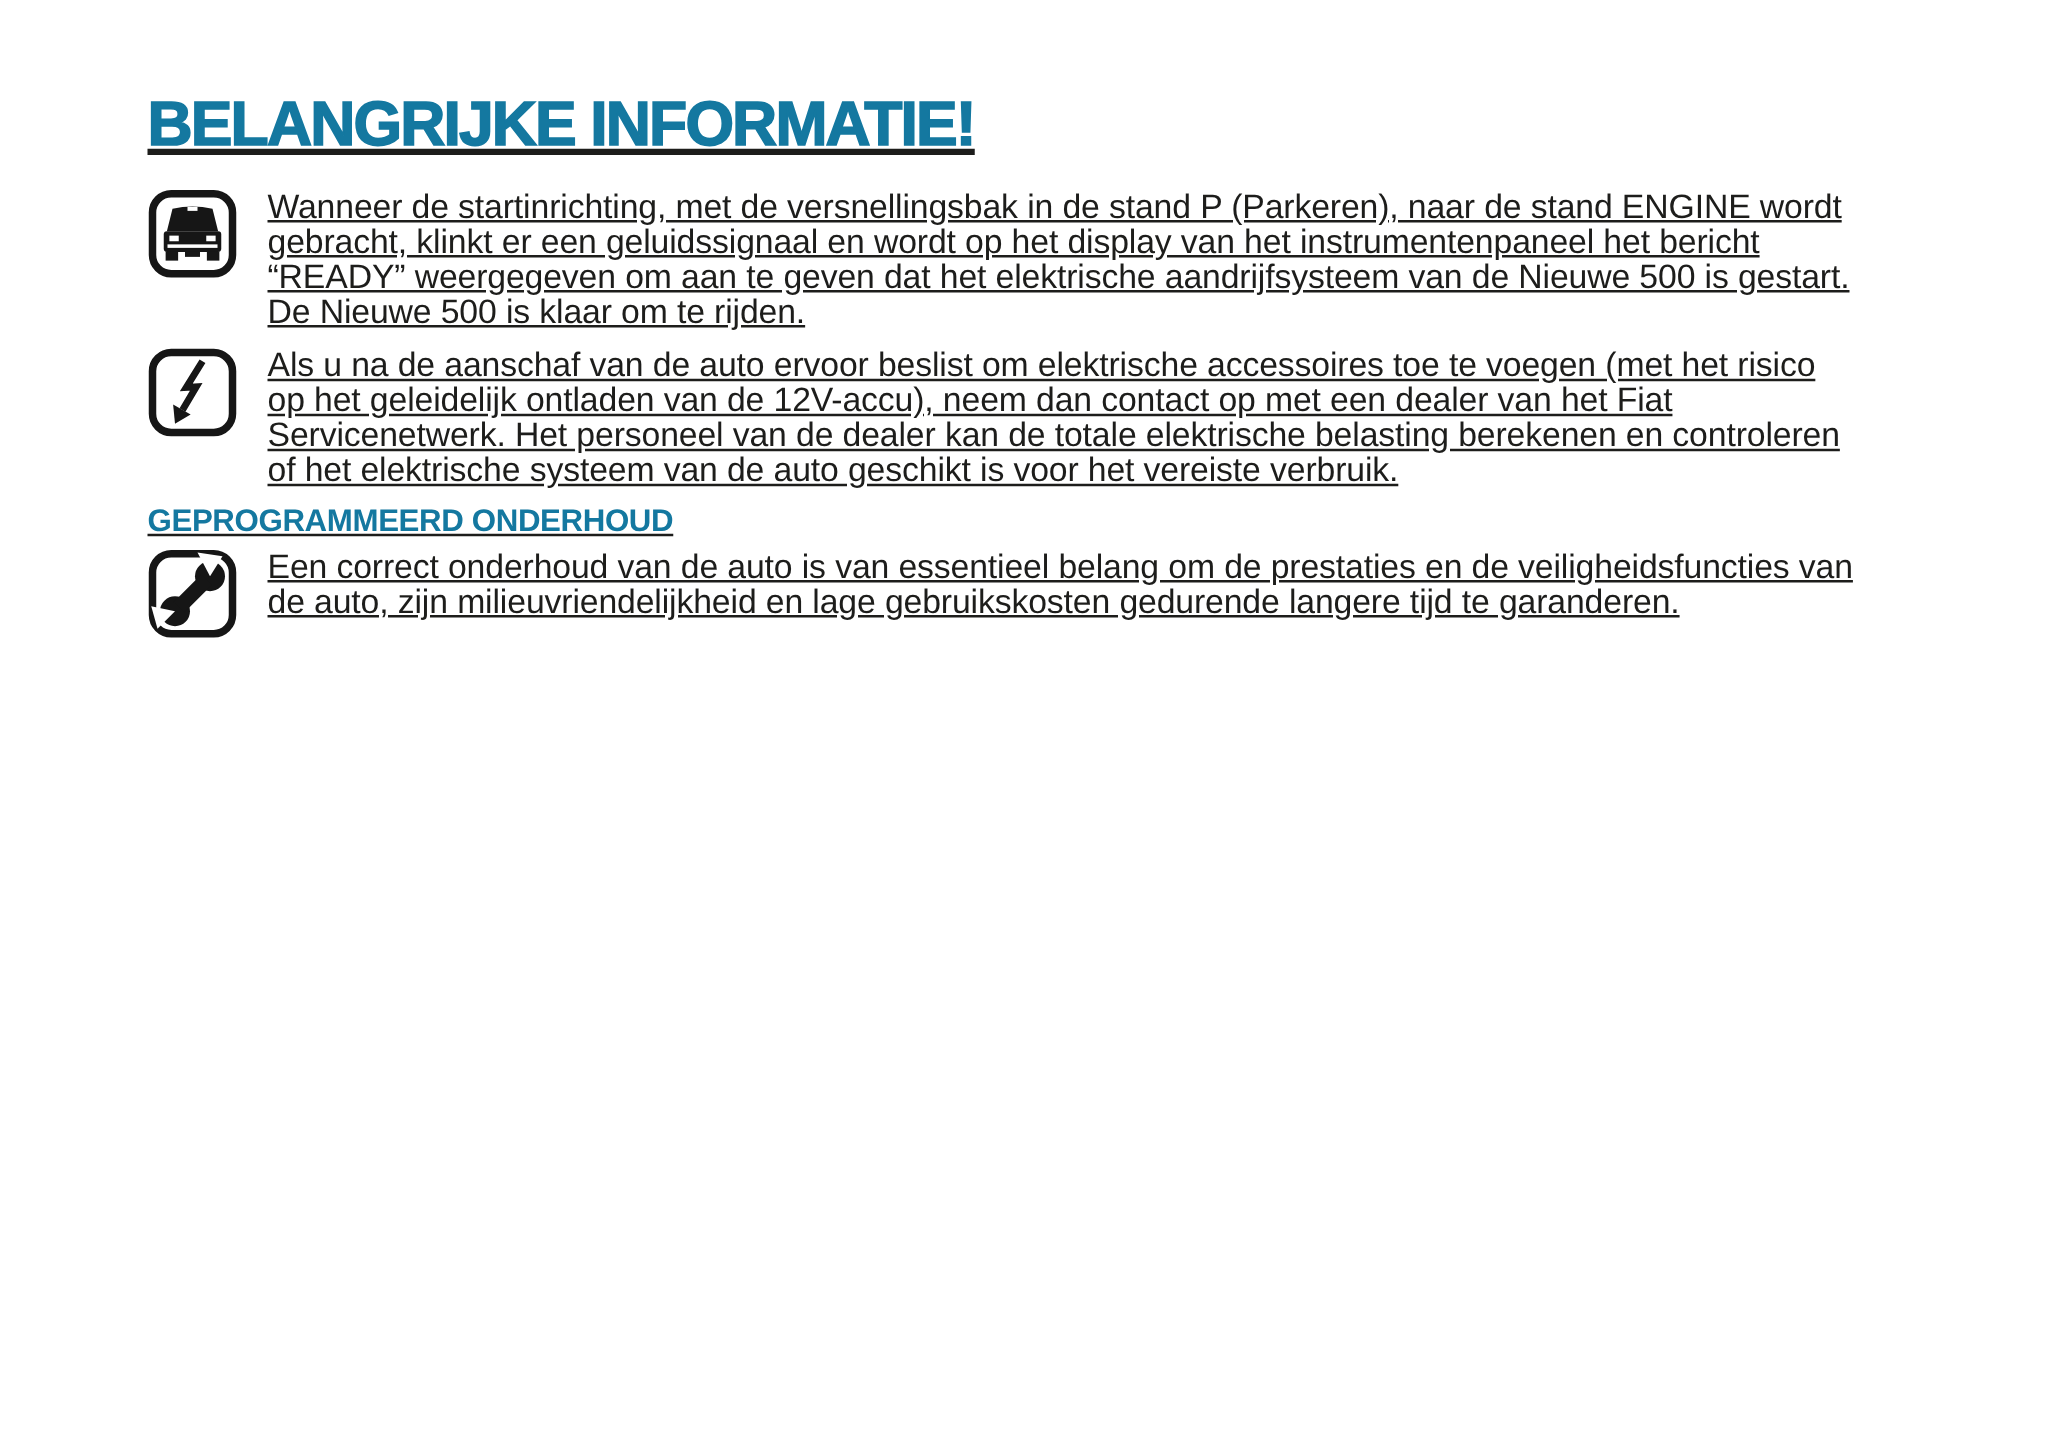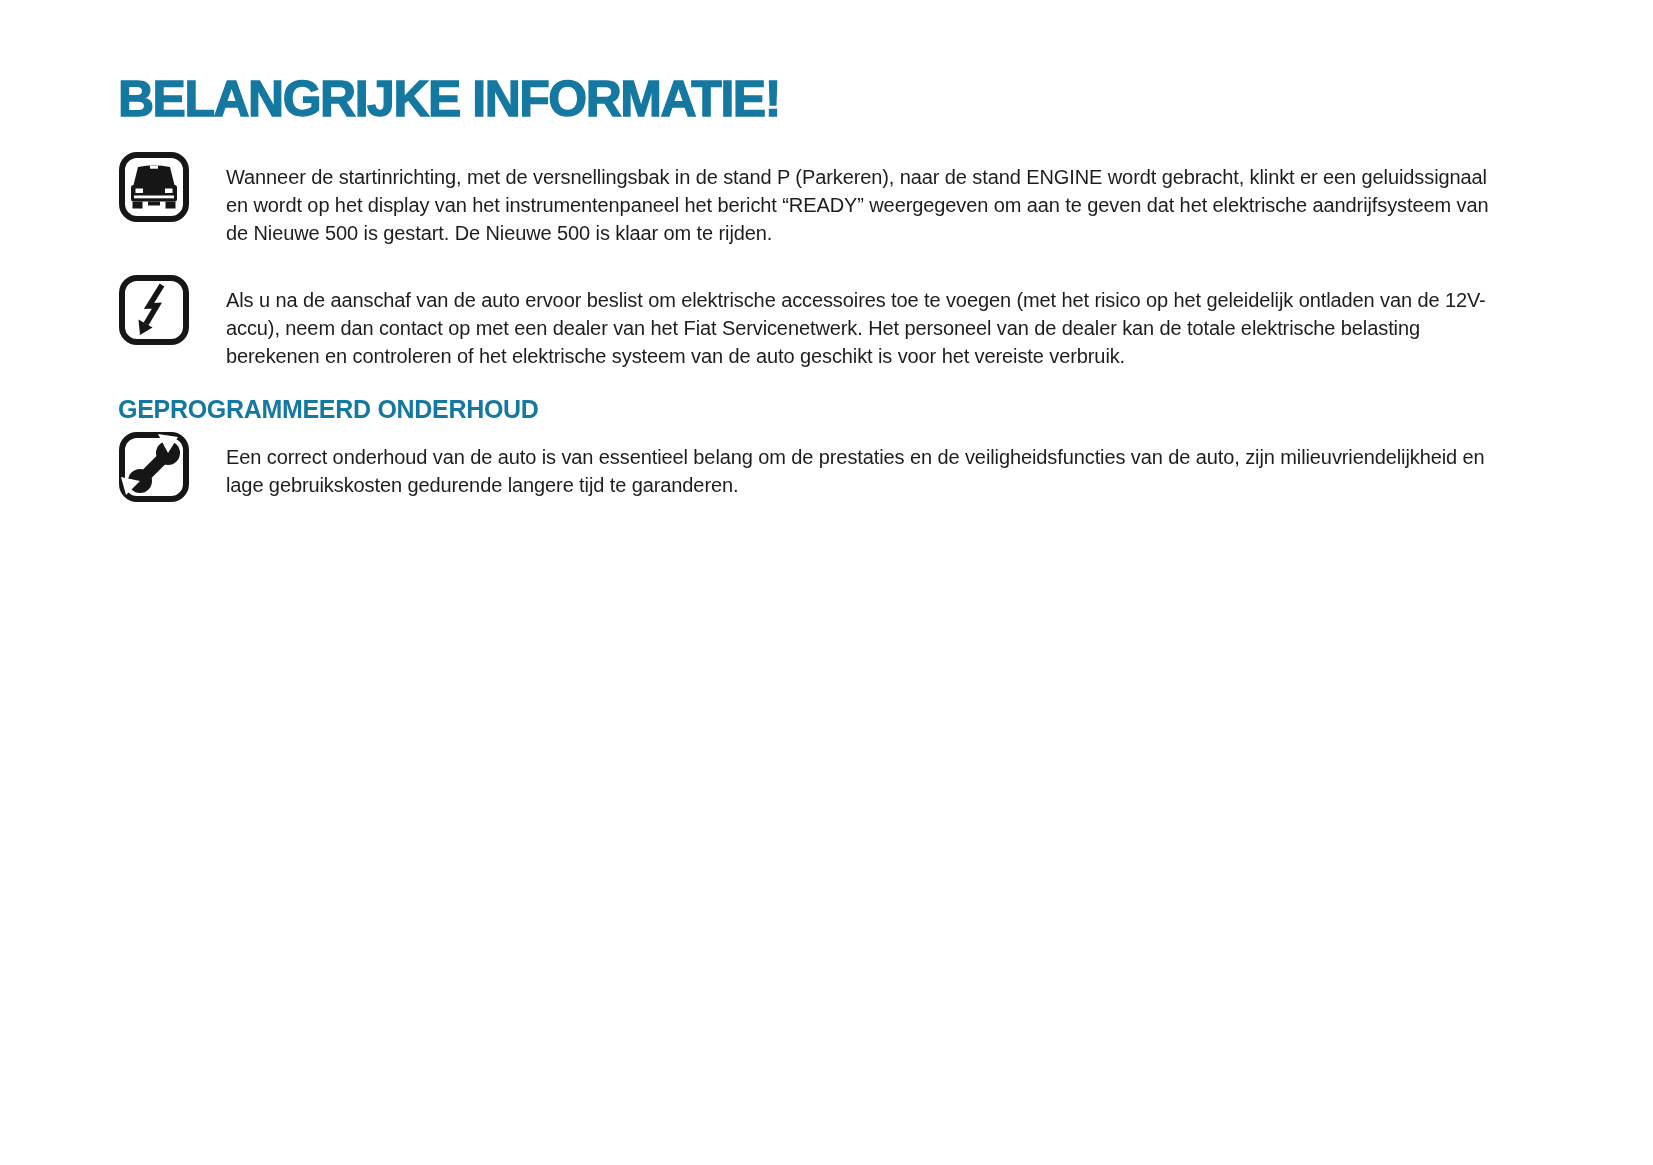--- a/index.html
+++ b/index.html
@@ -12,20 +12,21 @@
     height: 1165px;
     font-family: "Liberation Sans", sans-serif;
     color: #1d1d1b;
     overflow: hidden;
   }
   .page {
     padding: 74px 0 0 118px;
     box-sizing: border-box;
     width: 1653px;
     height: 1165px;
+    text-decoration: underline;
   }
   .main-title {
     font-size: 50px;
     font-weight: bold;
     letter-spacing: -1.5px;
     -webkit-text-stroke: 1.3px currentColor;
     color: #1478a0;
     line-height: 1;
     margin: 0 0 27px 0;
   }
@@ -52,25 +53,25 @@
     height: 72px;
     margin-right: 24px;
   }
   .icon-box svg {
     display: block;
     width: 72px;
     height: 72px;
   }
   .body-text {
     width: 1272px;
-    font-size: 20px;
+    font-size: 27px;
     line-height: 28px;
     letter-spacing: -0.1px;
     color: #1d1d1b;
-    margin: 12px;
+    margin: 0;
   }
 </style>
 </head>
 <body>
 
 <div class="page">
 
   <h1 class="main-title">BELANGRIJKE INFORMATIE!</h1>
 
   <div class="section">

